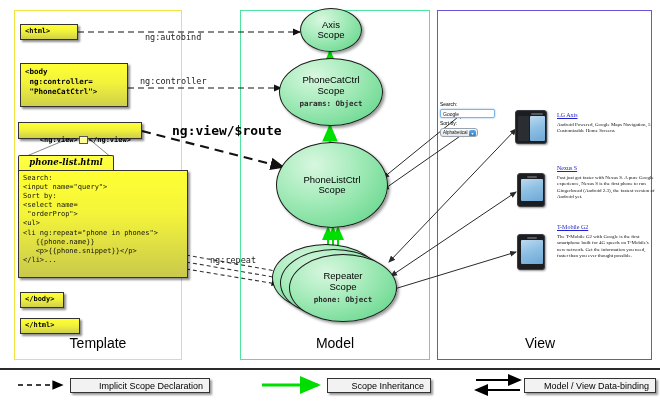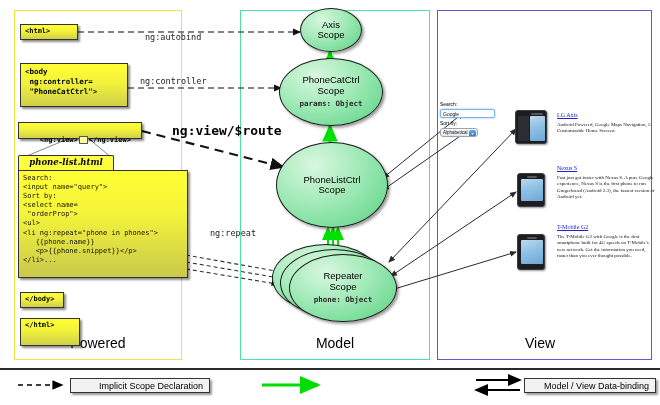--- a/index.html
+++ b/index.html
@@ -162,21 +162,21 @@
 </style>
 </head>
 <body>
 
 <div id="stage">
 
   <div class="panel" style="left:14px;top:10px;width:168px;height:350px;border:1.5px solid #f0e442;"></div>
   <div class="panel" style="left:240px;top:10px;width:190px;height:350px;border:1.5px solid #4ee4a0;"></div>
   <div class="panel" style="left:437px;top:10px;width:215px;height:350px;border:1.5px solid #6b52d8;"></div>
 
-  <div class="panel-label" style="left:14px;top:335px;width:168px;">Powered</div>
+  <div class="panel-label" style="left:14px;top:335px;width:168px;">Template</div>
   <div class="panel-label" style="left:240px;top:335px;width:190px;">Model</div>
   <div class="panel-label" style="left:437px;top:335px;width:206px;">View</div>
 
   <svg class="ov" viewBox="0 0 660 405">
     <defs>
       <marker id="ah-dash" markerWidth="7" markerHeight="7" refX="6" refY="3" orient="auto">
         <path d="M0,0 L7,3 L0,6 z" fill="#111"></path>
       </marker>
       <marker id="ah-dash-s" markerWidth="6" markerHeight="6" refX="5" refY="2.6" orient="auto">
         <path d="M0,0 L6,2.6 L0,5.2 z" fill="#111"></path>
@@ -256,26 +256,26 @@
 &lt;select name=
  "orderProp"&gt;
 &lt;ul&gt;
 &lt;li ng:repeat="phone in phones"&gt;
    {{phone.name}}
    &lt;p&gt;{{phone.snippet}}&lt;/p&gt;
 &lt;/li&gt;...</div>
   </div>
 
   <div class="ybox small" style="left:20px;top:292px;width:44px;height:16px;">&lt;/body&gt;</div>
-  <div class="ybox small" style="left:20px;top:318px;width:60px;height:28px;">&lt;/html&gt;</div>
+  <div class="ybox small" style="left:20px;top:318px;width:60px;height:16px;">&lt;/html&gt;</div>
 
   <div class="elabel" style="left:145px;top:8px;margin-top:24px;">ng:autobind</div>
   <div class="elabel" style="left:140px;top:76px;">ng:controller</div>
   <div class="elabel bold" style="left:172px;top:123px;">ng:view/$route</div>
-  <div class="elabel" style="left:210px;top:228px;">ng:repeat</div>
+  <div class="elabel" style="left:210px;top:255px;">ng:repeat</div>
 
   <div class="scope" style="left:300px;top:8px;width:62px;height:44px;">
     <div class="s-title">
       <span>Axis</span><br>
       <span>Scope</span>
     </div>
   </div>
 
   <div class="scope" style="left:279px;top:58px;width:104px;height:68px;">
     <div class="s-title">
@@ -332,15 +332,16 @@
 
   <div class="p-title" style="left:557px;top:165px;">Nexus S</div>
   <div class="p-desc" style="left:557px;top:175px;">Fast just got faster with Nexus S. A pure Google experience, Nexus S is the first phone to run Gingerbread (Android 2.3), the fastest version of Android yet.</div>
 
   <div class="p-title" style="left:557px;top:224px;">T-Mobile G2</div>
   <div class="p-desc" style="left:557px;top:234px;">The T-Mobile G2 with Google is the first smartphone built for 4G speeds on T-Mobile's new network. Get the information you need, faster than you ever thought possible.</div>
 
   <div id="legend-sep"></div>
 
   <div class="lg-box" style="left:70px;top:378px;width:140px;height:15px;">Implicit Scope Declaration</div>
+  <div class="lg-box" style="left:327px;top:378px;width:104px;height:15px;">Scope Inheritance</div>
   <div class="lg-box" style="left:524px;top:378px;width:132px;height:15px;">Model / View Data-binding</div>
 
 </div>
 
 </body></html>

